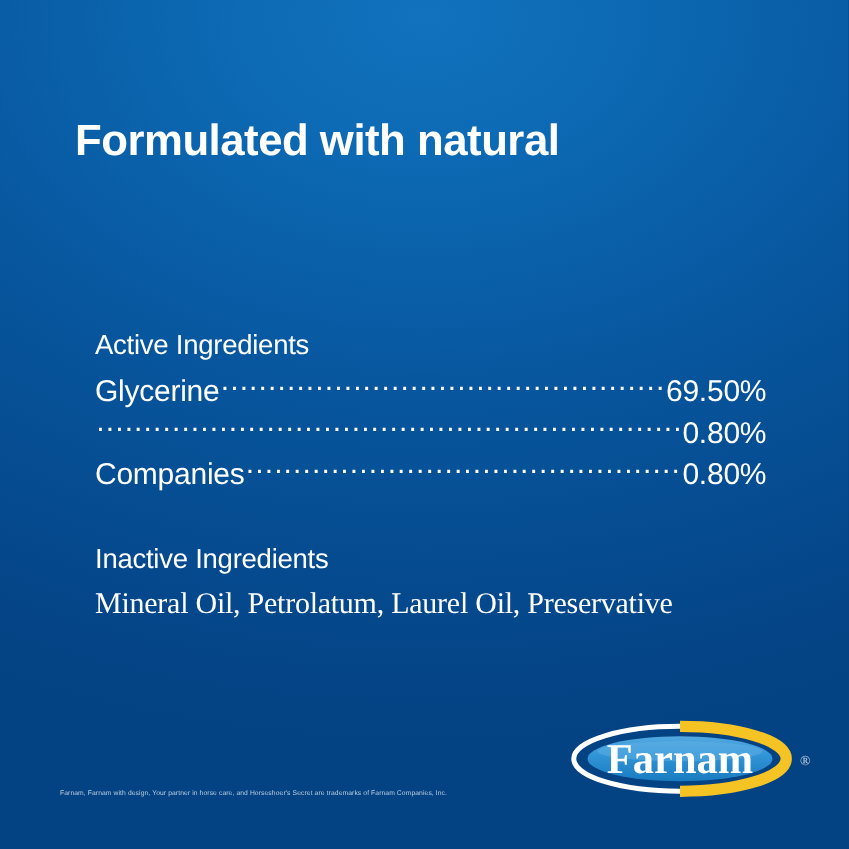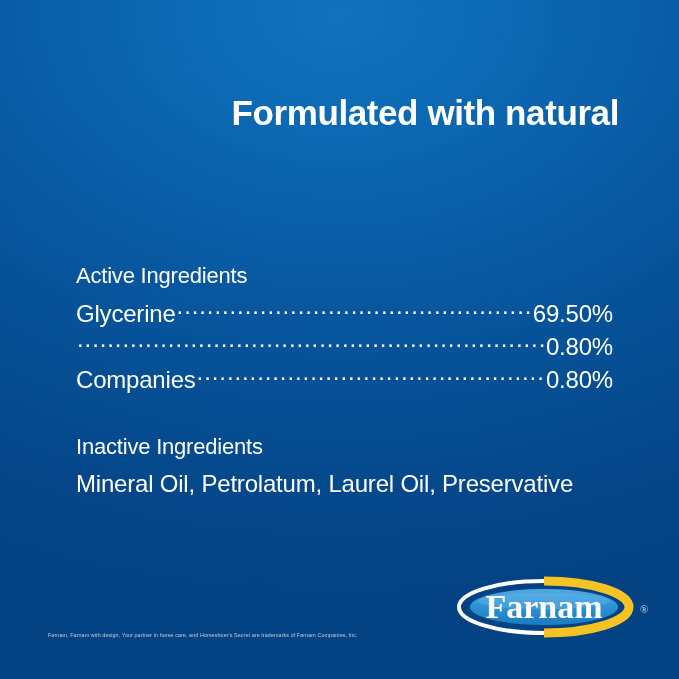--- a/index.html
+++ b/index.html
@@ -24,21 +24,21 @@
         #05478b 85%,
         #044383 100%);
   }
 
   
   .headline {
     position: absolute;
     left: 0;
     top: 92px;
     width: 679px;
-    text-align: right;
+    text-align: left;
     color: #ffffff;
     font-weight: bold;
     font-size: 35px;
     line-height: 41px;
     letter-spacing: -0.4px;
     padding: 0 60px;
     box-sizing: border-box;
   }
   .headline span { display: block; }
 
@@ -100,20 +100,21 @@
   .ing-value { flex: 0 0 auto; }
 
   .inactive-block { margin-top: 37px; }
 
   .inactive-text {
     color: #ffffff;
     font-size: 24px;
     line-height: 33px;
     letter-spacing: -0.2px;
     margin: 6px 0 0 0;
+    font-family: Liberation Serif, serif;
   }
 
   
   .logo-wrap {
     position: absolute;
     left: 452px;
     top: 576px;
     width: 200px;
     height: 62px;
   }

